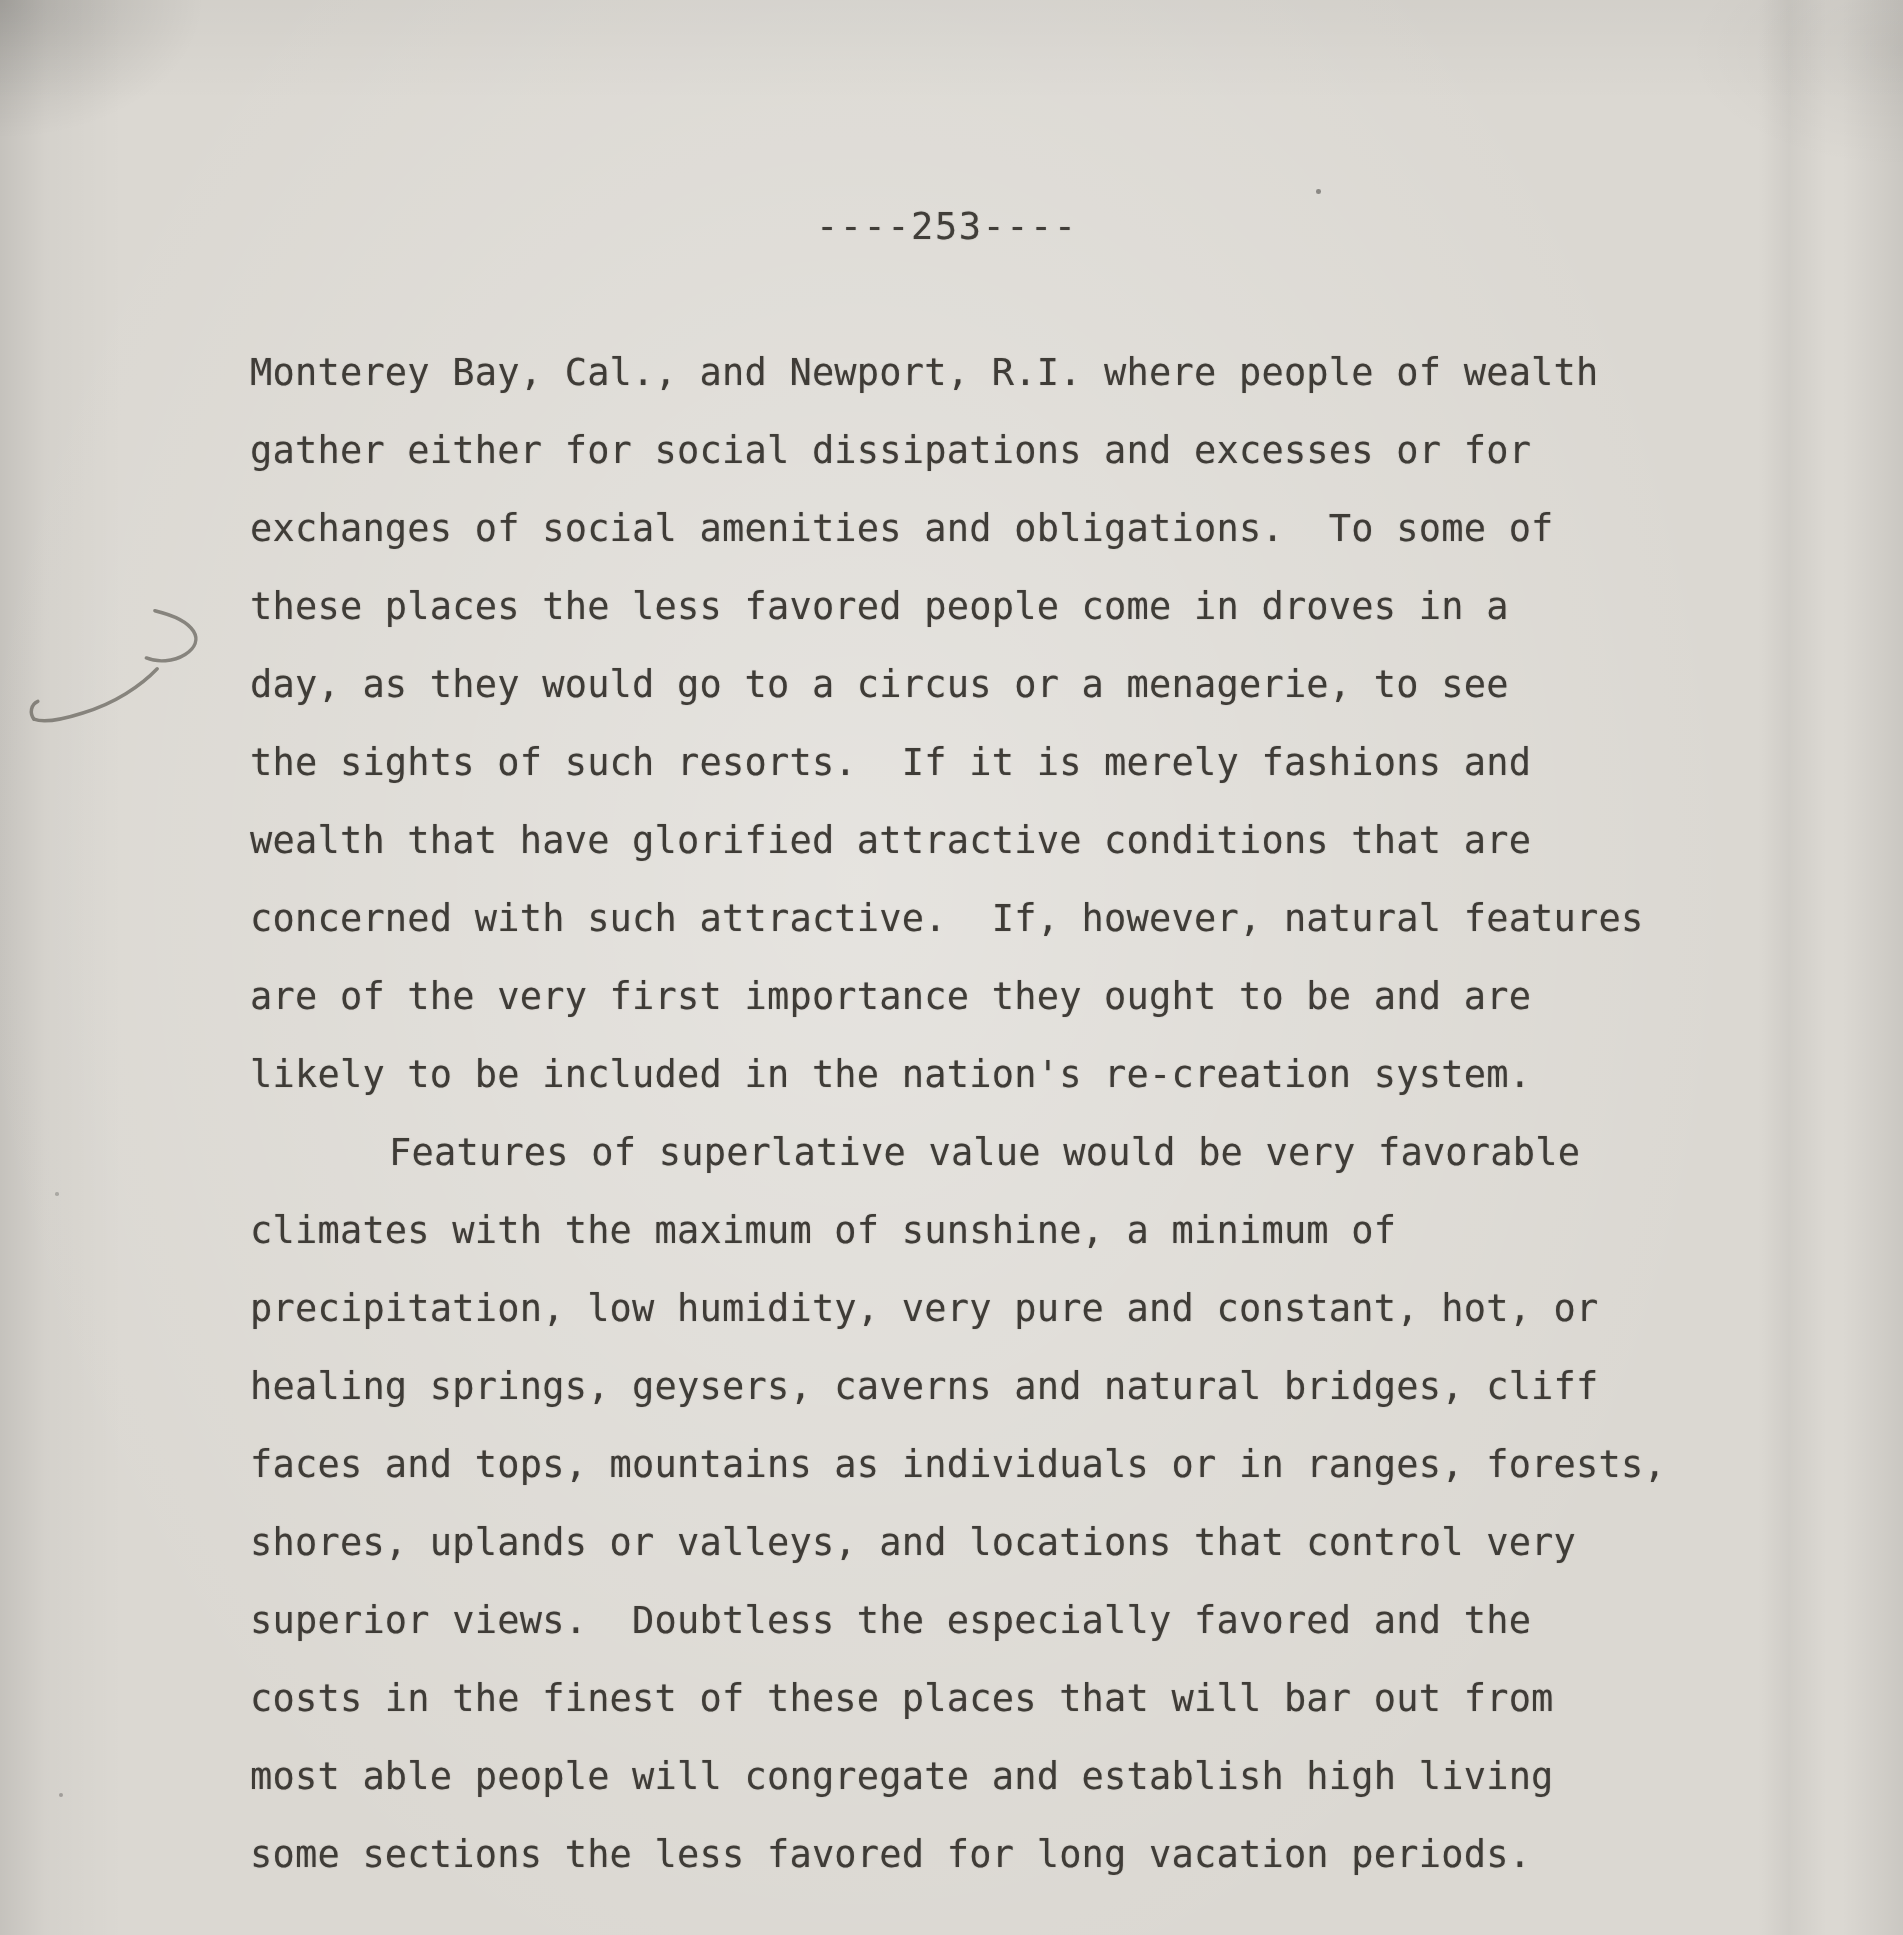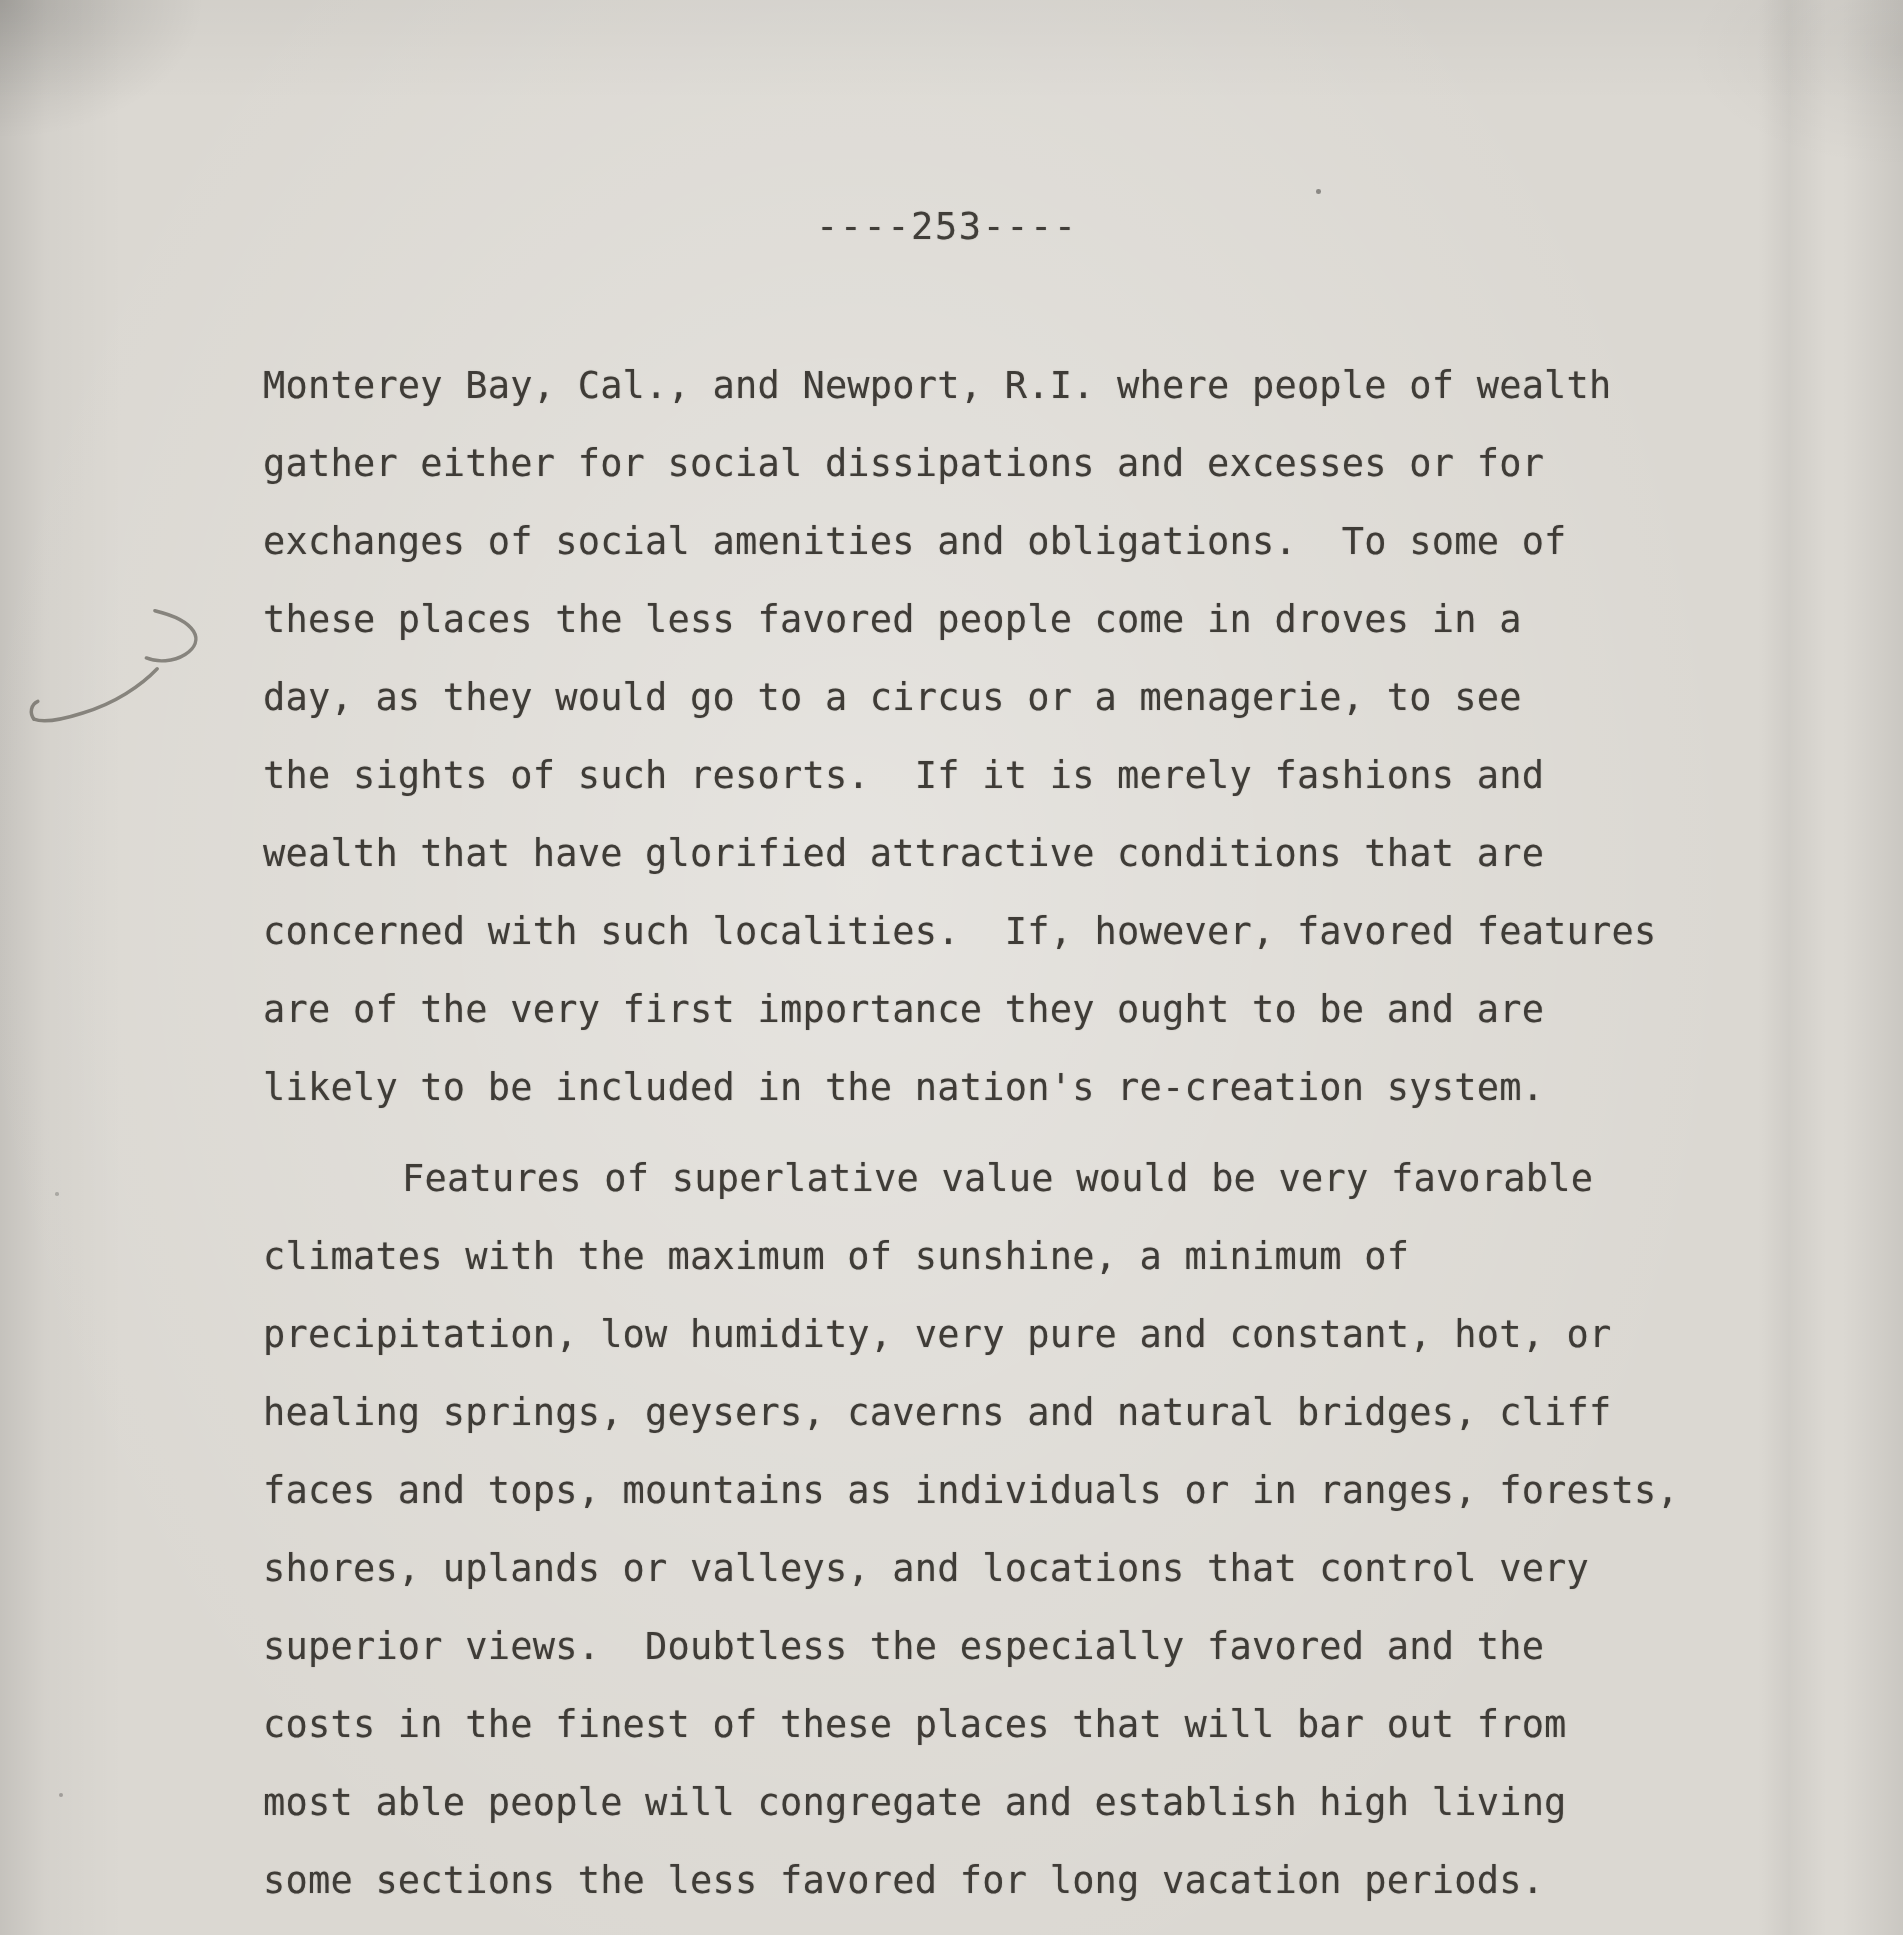--- a/index.html
+++ b/index.html
@@ -43,21 +43,21 @@
     position: absolute;
     left: 250px;
     top: 334px;
     width: 1541px;
     font-size: 37px;
     line-height: 78px;
     letter-spacing: 0.2px;
     color: #3f3c37;
     text-shadow: 0 0 1.2px rgba(45,42,38,0.35);
   }
-  .para { margin: 13px; }
+  .para { margin: 0; }
   .line {
     display: block;
     white-space: pre;
   }
   .para.indent .line:first-child {
     text-indent: 139px;
   }
   .margin-mark {
     position: absolute;
     left: 27px;
@@ -84,21 +84,21 @@
 
   <div class="text-block">
     <p class="para">
       <span class="line">Monterey Bay, Cal., and Newport, R.I. where people of wealth</span>
       <span class="line">gather either for social dissipations and excesses or for</span>
       <span class="line">exchanges of social amenities and obligations.  To some of</span>
       <span class="line">these places the less favored people come in droves in a</span>
       <span class="line">day, as they would go to a circus or a menagerie, to see</span>
       <span class="line">the sights of such resorts.  If it is merely fashions and</span>
       <span class="line">wealth that have glorified attractive conditions that are</span>
-      <span class="line">concerned with such localities.  If, however, favored features</span>
+      <span class="line">concerned with such attractive.  If, however, natural features</span>
       <span class="line">are of the very first importance they ought to be and are</span>
       <span class="line">likely to be included in the nation's re-creation system.</span>
     </p>
     <p class="para indent">
       <span class="line">Features of superlative value would be very favorable</span>
       <span class="line">climates with the maximum of sunshine, a minimum of</span>
       <span class="line">precipitation, low humidity, very pure and constant, hot, or</span>
       <span class="line">healing springs, geysers, caverns and natural bridges, cliff</span>
       <span class="line">faces and tops, mountains as individuals or in ranges, forests,</span>
       <span class="line">shores, uplands or valleys, and locations that control very</span>

